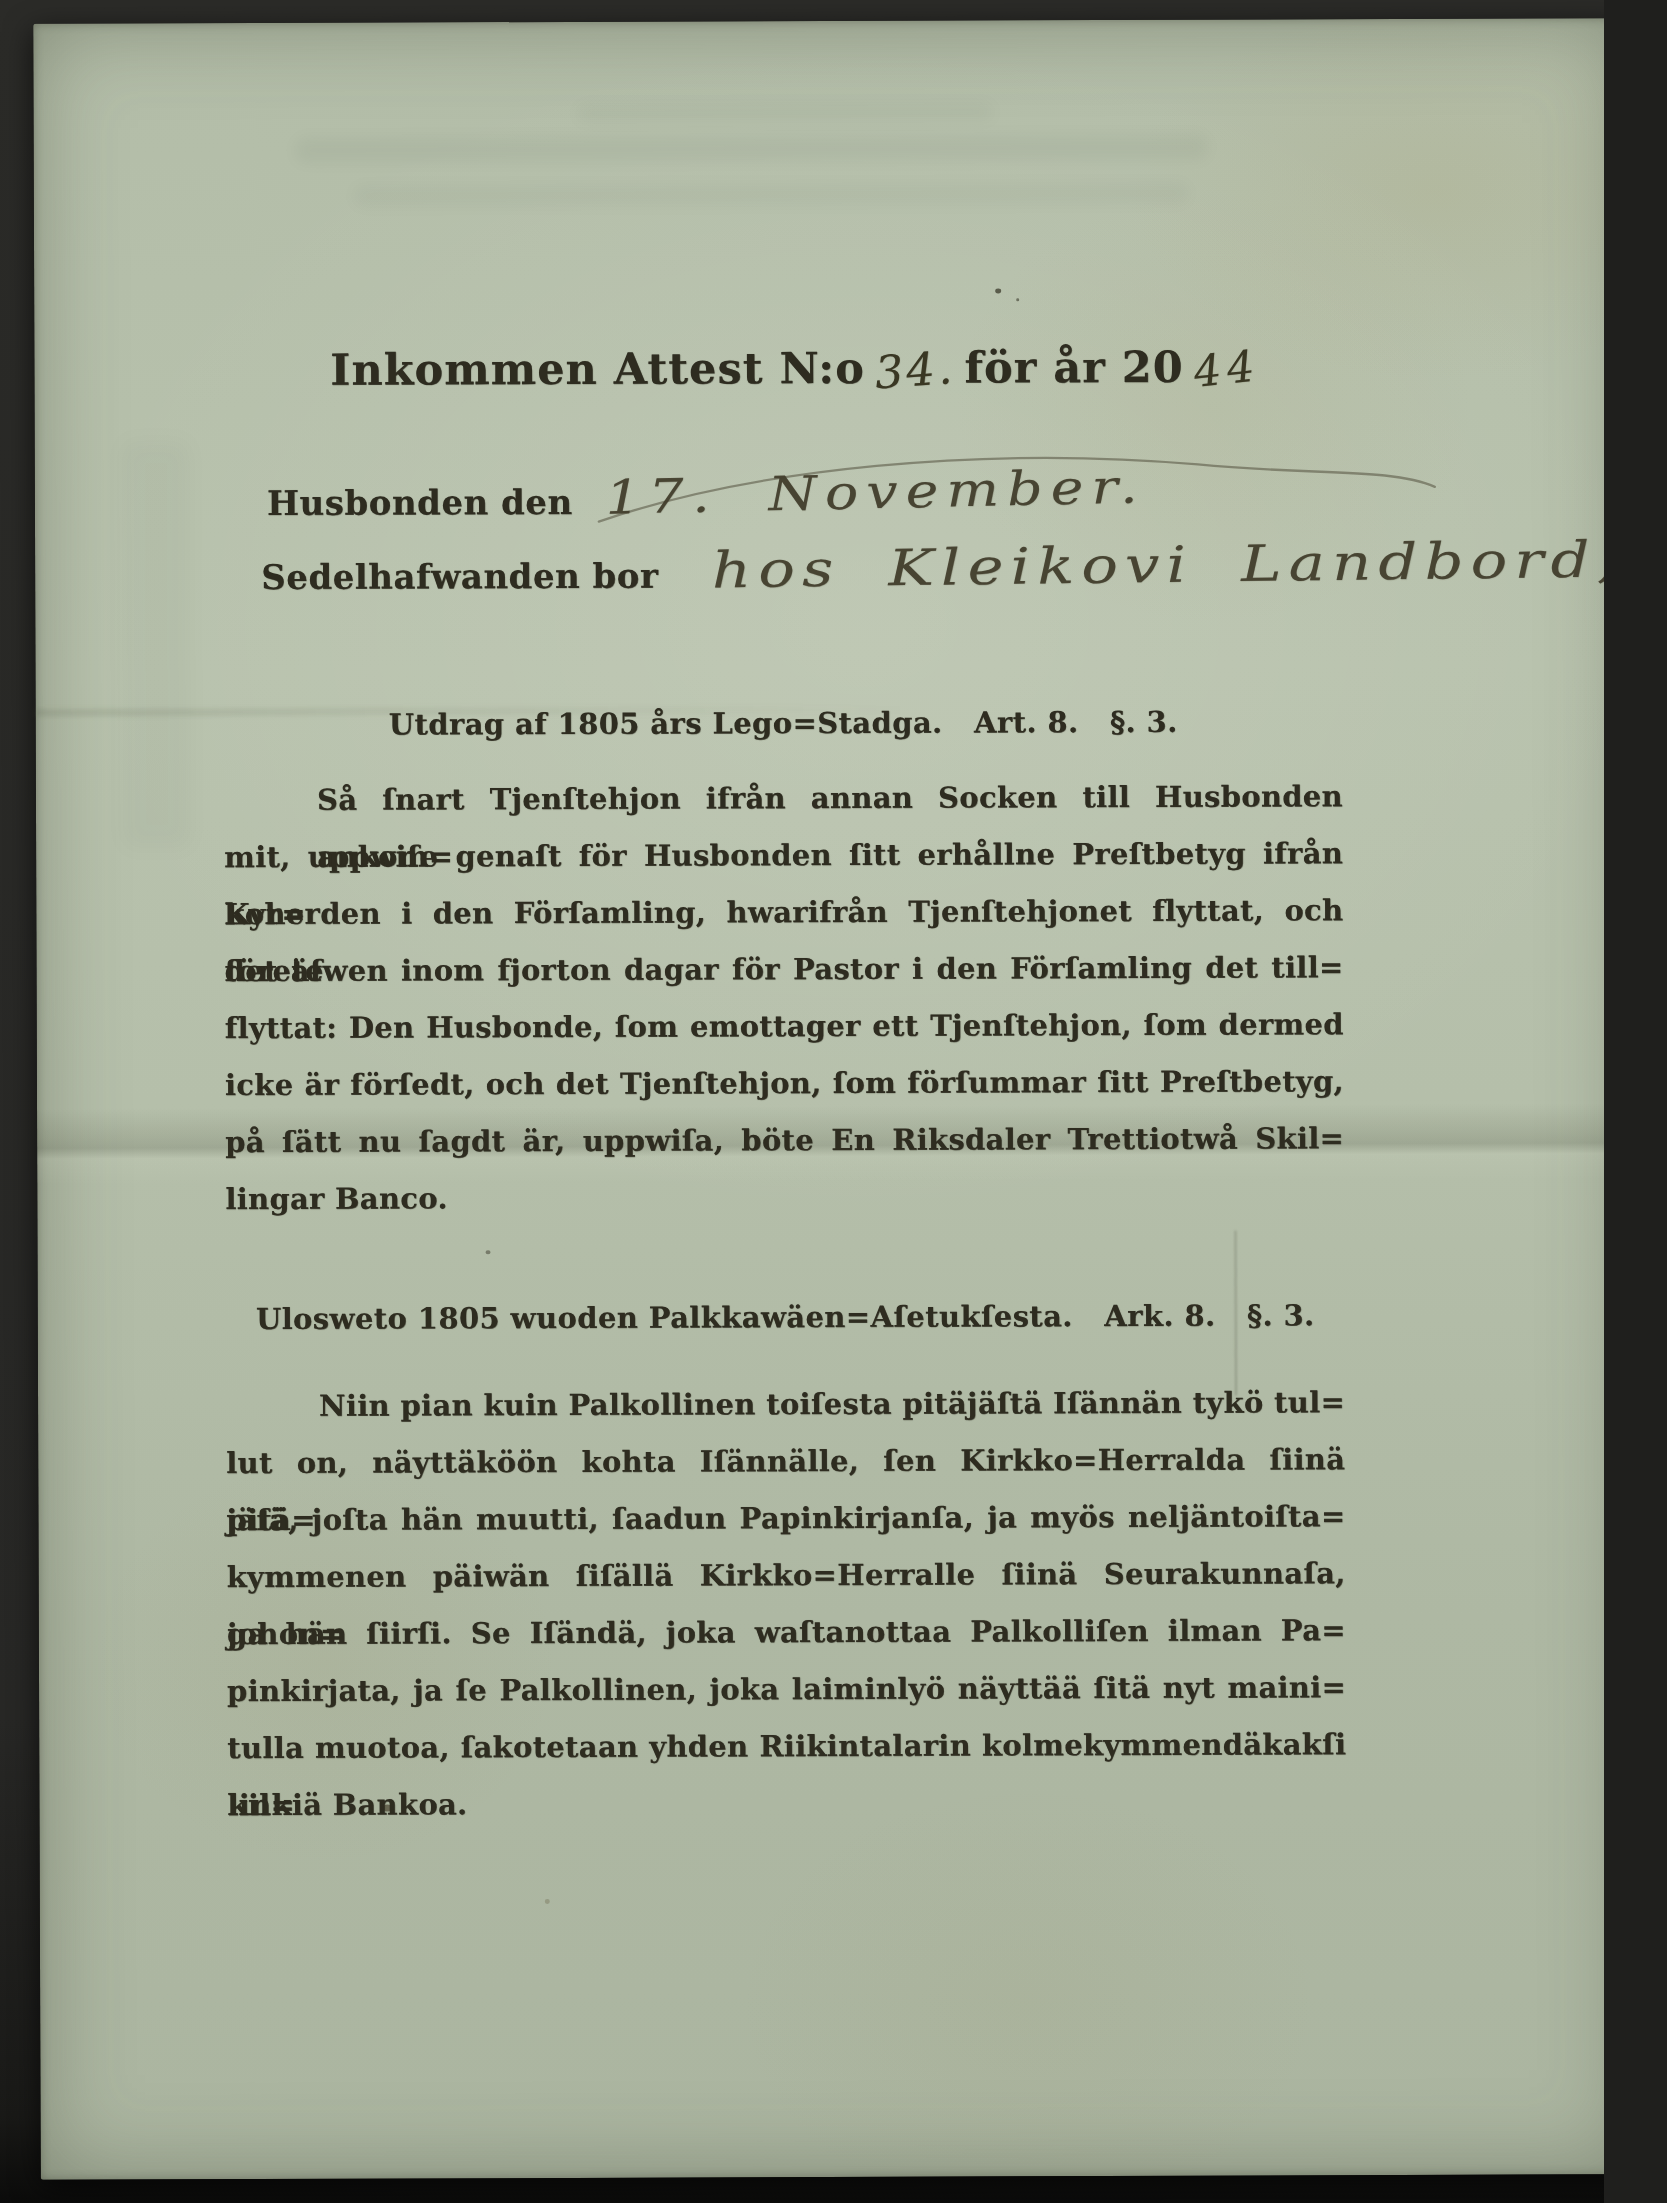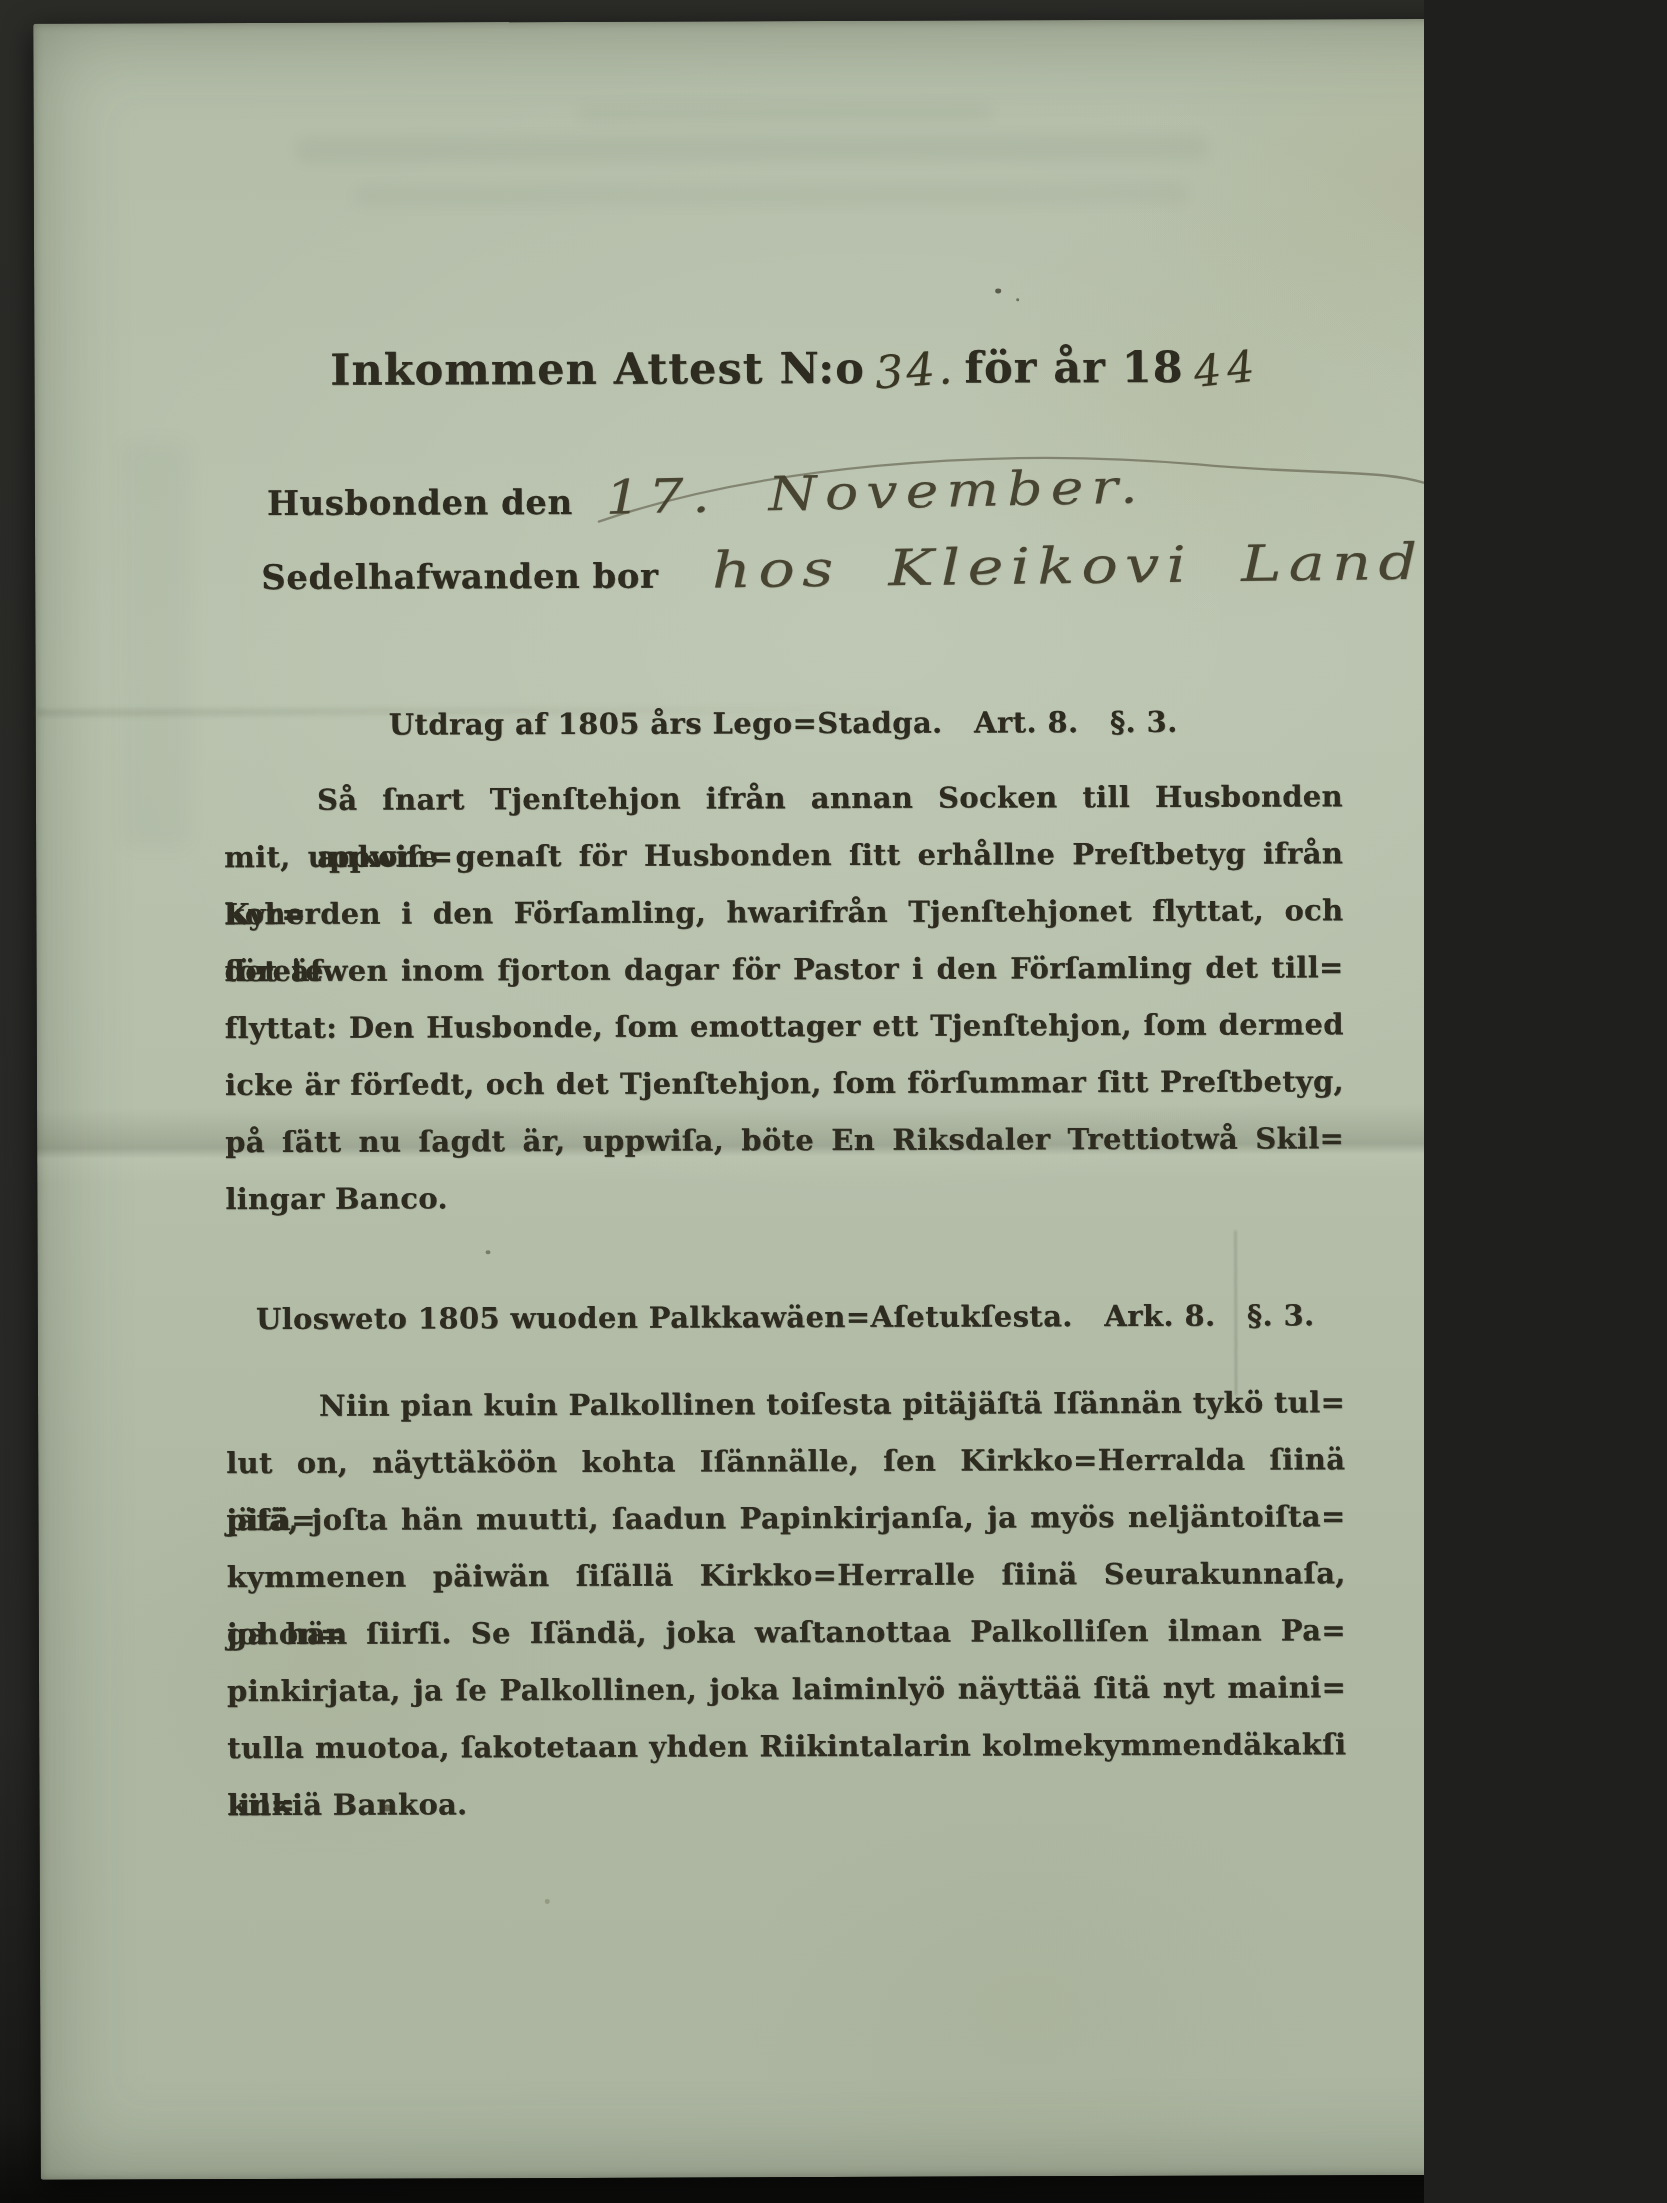--- a/index.html
+++ b/index.html
@@ -1,18 +1,18 @@
 <!DOCTYPE html>
 <html><head>
 <meta charset="utf-8">
 <style>
   html,body{margin:0;padding:0;background:#1f1f1d;}
   .stage{
     position:relative;
-    width:1424px;height:2204px;
+    width:1604px;height:2204px;
     overflow:hidden;
     background:linear-gradient(180deg,#2b2b28 0%,#272725 78%,#191917 96%,#0b0b0a 100%);
     font-family:"DejaVu Serif","Liberation Serif",serif;
   }
   .paper{
     position:absolute;left:37px;top:21.3px;width:1593px;height:2156px;
     background:
       radial-gradient(ellipse 1164px 873px at 52% 28%, rgba(255,255,245,.10), rgba(0,0,0,0) 70%),
       radial-gradient(ellipse 408px 252px at 88% 8%, rgba(165,150,95,.14), rgba(0,0,0,0) 75%),
       radial-gradient(ellipse 349px 291px at 74% 18%, rgba(160,150,100,.10), rgba(0,0,0,0) 75%),
@@ -117,21 +117,21 @@
     <div class="speck sp1"></div>
     <div class="speck sp2"></div>
     <div class="speck sp3"></div>
     <div class="speck sp4"></div>
     <div class="speck sp5"></div>
     <div class="edge-mark"></div>
 
     <div class="title-row ink">
       <span>Inkommen Attest N:o</span>
       <span class="hw hw-num">34.</span>
-      <span>för år 18</span>
+      <span>för år 20</span>
       <span class="hw hw-year">44</span>
     </div>
 
     <svg class="flourish" viewBox="0 0 900 120">
       <path d="M20,95 C180,40 420,18 640,38 C760,50 840,42 885,62" fill="none" stroke="#4a4634" stroke-width="2.4" stroke-linecap="round"></path>
     </svg>
 
     <div class="meta-row r1">
       <span class="meta-label ink">Husbonden den</span>
       <span class="hw hw-date">17. November.</span>

